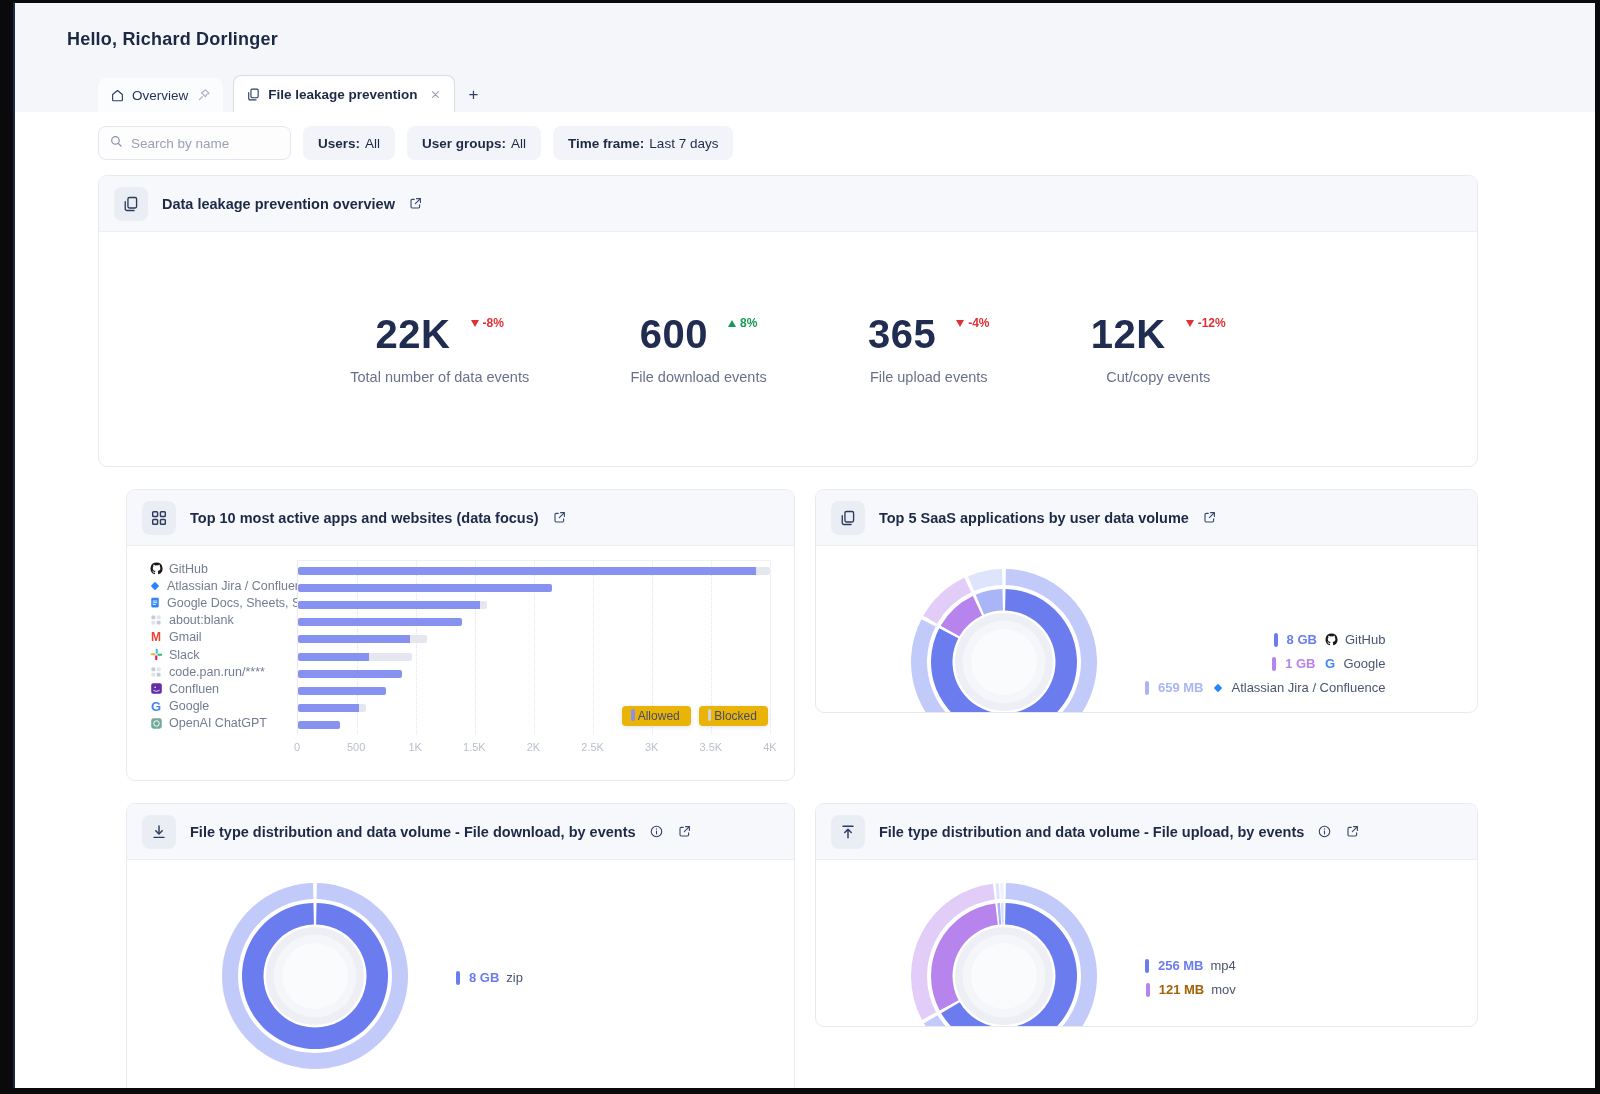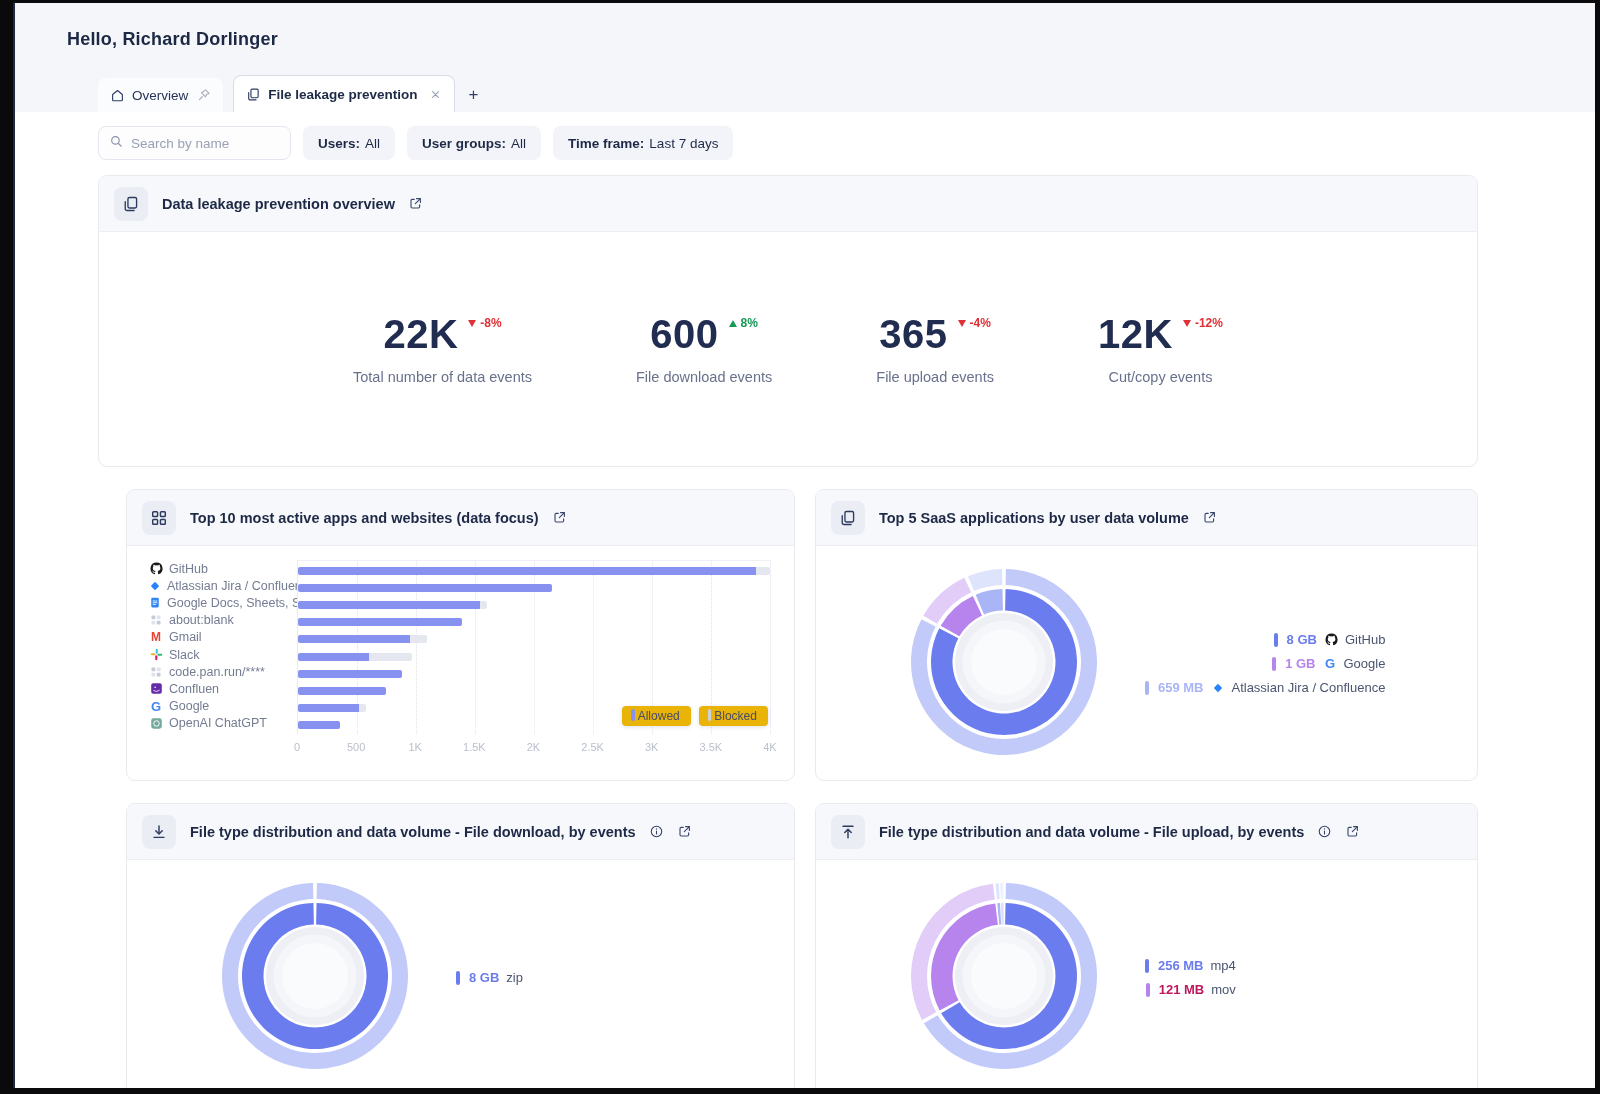--- a/index.html
+++ b/index.html
@@ -34,26 +34,26 @@
   
   .card { border:1px solid #e8eaf0; border-radius:9px; background:#fff; margin-top:15px; overflow:hidden; }
   .card-h { height:56px; background:#f7f8fb; border-bottom:1px solid #eceef4; display:flex; align-items:center; padding:0 15px; }
   .icon-box { width:34px; height:34px; border-radius:8px; background:#eaedf4; display:flex; align-items:center;
               justify-content:center; color:#2c3a5e; margin-right:14px; }
   .card-title { font-size:14.5px; font-weight:700; color:#1d2946; }
   .h-ico { display:inline-flex; margin-left:13px; color:#39466b; cursor:pointer; }
   .row2 { display:flex; gap:20px; margin-top:22px;padding-left:28px; }
   .row2 .card { margin-top:0; }
   .card.wA { width:684px; height:292px; }
-  .card.wB { width:678px; height:292px; }
+  .card.wB { width:678px; height:224px; }
   .card.ov { height:292px; }
   
   .kpis { height:235px; display:flex; align-items:center; justify-content:space-evenly; padding:0 150px; }
   .kpi { display:flex; flex-direction:column; align-items:center; }
-  .kpi-top { display:flex; align-items:flex-start; gap:10px; }
+  .kpi-top { display:flex; align-items:flex-start; gap:20px; }
   .kpi-num { font-size:40px; font-weight:700; color:#202c50; line-height:1; letter-spacing:.5px; }
   .kpi-delta { display:flex; align-items:center; gap:4px; margin-top:2px; font-size:12px; font-weight:600; }
   .tri { width:0; height:0; border-left:4.5px solid transparent; border-right:4.5px solid transparent; }
   .tri.down { border-top:7px solid #df3036; }
   .tri.up { border-bottom:7px solid #169a56; }
   .kpi-label { margin-top:15px; font-size:14.5px; color:#69708c; }
   
   .bc-wrap { padding:14px 24px 6px 22px; }
   .bc { display:flex; }
   .bc-labels { width:148px; }
@@ -561,21 +561,21 @@
                   <path d="M 89.86 20.07 A 73 73 0 0 1 92.55 20.00 L 92.68 41.50 A 51.5 51.5 0 0 0 90.78 41.55 Z" fill="#d9defc"></path>
                 </svg></div>
             <div id="ul-legend" class="donut-legend">
                 <div class="dl-row">
                   <span class="dl-swatch" style="background: rgb(107, 124, 239);"></span>
                   <span class="dl-val" style="color: rgb(107, 124, 239);">256 MB</span>
                   <span class="dl-name">mp4</span>
                 </div>
                 <div class="dl-row">
                   <span class="dl-swatch" style="background: rgb(183, 131, 236);"></span>
-                  <span class="dl-val" style="color: #be185d;">121 MB</span>
+                  <span class="dl-val" style="color: #a16207;">121 MB</span>
                   <span class="dl-name">mov</span>
                 </div>
               </div>
           </div>
         </div>
       </div>
 
     </div>
   </div>
 </div>

